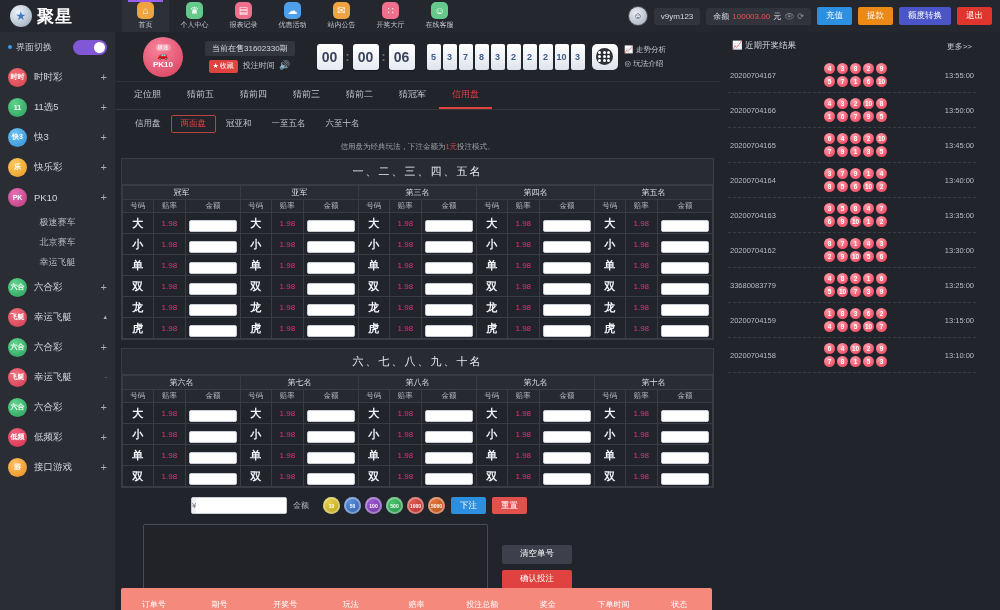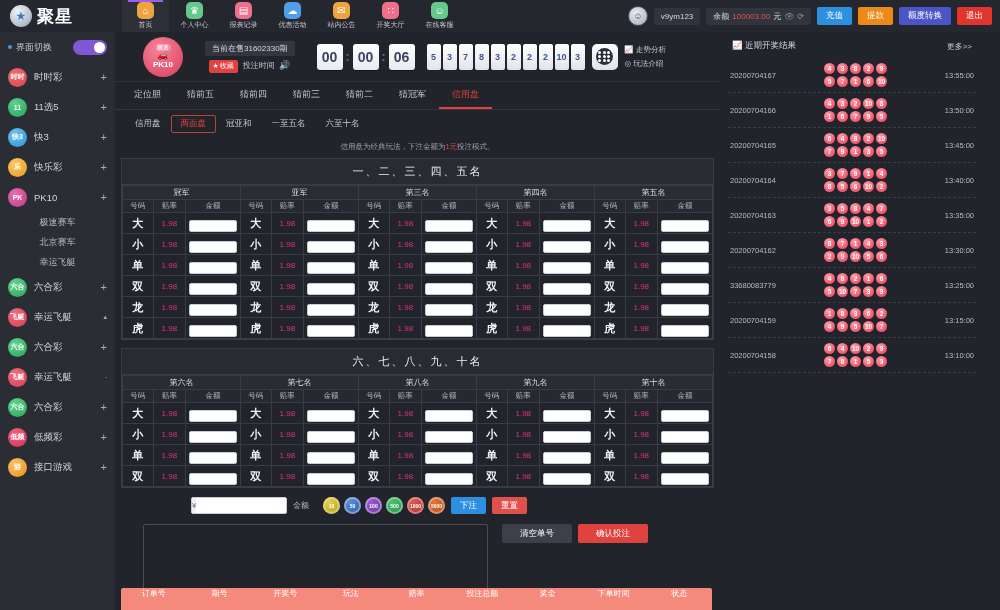--- a/index.html
+++ b/index.html
@@ -240,32 +240,32 @@
           color: #fff; display: flex; align-items: center; cursor: pointer; border: none; }
   .cbtn.blue { background: #2d8fe0; }
   .cbtn.red { background: #e0514c; }
 
   
   .basketrow { display: flex; gap: 14px; padding: 10px 6px 0 28px; }
   .basket {
     width: 345px; height: 85px; border: 1px solid #4a4c55; border-radius: 2px;
     background: #212329;
   }
-  .bact { display: flex; flex-direction: row; gap: 6px; justify-content: center; }
+  .bact { display: flex; flex-direction: column; gap: 6px; justify-content: center; }
   .abtn {
     width: 70px; height: 19px; border-radius: 2px; font-size: 8.5px; color: #fff;
     display: flex; align-items: center; justify-content: center; cursor: pointer; border: none;
   }
   .abtn.dark { background: #3d3f4b; }
   .abtn.red { background: #e0423f; }
 
   
   .ordertable { position: absolute; left: 6px; right: 8px; bottom: 0; }
   .order-head {
-    display: flex; background: #f5897c; height: 22px; align-items: flex-start;
+    display: flex; background: #f5897c; height: 22px; align-items: flex-end;
     border-radius: 2px 2px 0 0;
   }
   .order-head div { flex: 1; text-align: center; font-size: 8px; color: #fff; }
 
   
   .rc-head { display: flex; align-items: center; padding: 2px 4px 6px; }
   .rc-title { font-size: 8.5px; color: #d7dae2; }
   .rc-more { margin-left: auto; font-size: 8px; color: #c3c7d0; cursor: pointer; }
   .res-row {
     display: flex; align-items: center; padding: 5px 2px;

